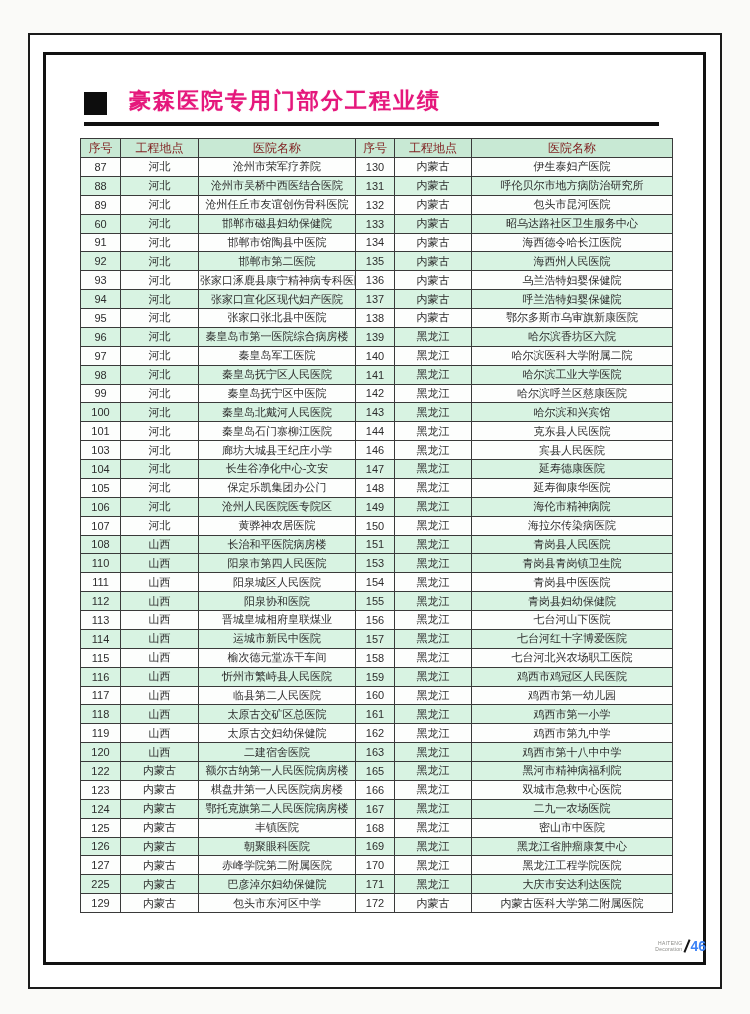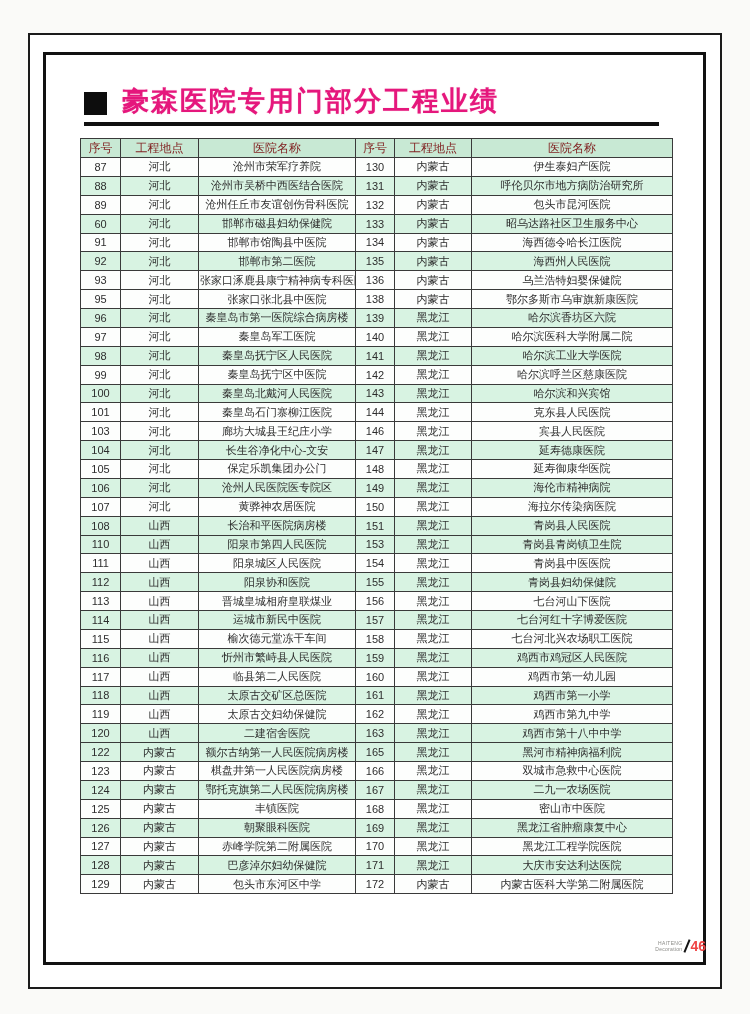--- a/index.html
+++ b/index.html
@@ -18,21 +18,21 @@
     border:3px solid #111111; background:#ffffff; box-sizing:border-box;
   }
   .title-block {
     position:absolute; left:84px; top:84px; width:576px; height:40px;
     display:flex; align-items:flex-start;
   }
   .title-square {
     width:23px; height:23px; background:#0d0d0d; margin-top:8px; flex:0 0 auto;
   }
   .title-text {
-    margin-left:15px; font-size:27px; font-weight:bold; letter-spacing:2px;
+    margin-left:22px; font-size:22px; font-weight:bold; letter-spacing:2px;
     color:#e5177c; white-space:nowrap; line-height:34px;
     text-shadow:0 0 1px rgba(229,23,124,.35);
   }
   .title-underline {
     position:absolute; left:84px; top:122px; width:575px; height:4px; background:#101010;
   }
   table.achievements {
     position:absolute; left:80px; top:138px; width:592px;
     border-collapse:collapse; table-layout:fixed;
     font-size:11px; color:#2d2d2d;
@@ -45,21 +45,21 @@
   table.achievements td { height:17.88px; }
   tr.header-row   { background:#c8e9d4; }
   tr.row-white    { background:#fdfefd;padding-left:42px; }
   tr.row-green    { background:#d8f3e2; }
   .footer {
     position:absolute; left:642px; top:936px; width:64px; height:20px;
     display:flex; align-items:center; justify-content:flex-end;
   }
   .footer .brand { text-align:right; color:#8a8a86; font-size:5px; line-height:6px; letter-spacing:.3px; }
   .footer .slash-mark { width:2px; height:14px; background:#141414; transform:rotate(22deg); margin:0 2px 0 4px; }
-  .footer .page-number { font-size:14px; font-weight:bold; color:#ef4444; line-height:14px; }
+  .footer .page-number { font-size:14px; font-weight:bold; color:#3b82f6; line-height:14px; }
 </style>
 </head>
 <body>
 
 <div class="outer-frame"></div>
 <div class="inner-frame"></div>
 
 <div class="title-block">
   <div class="title-square"></div>
   <div class="title-text">豪森医院专用门部分工程业绩</div>
@@ -135,20 +135,28 @@
         <td>海西州人民医院</td>
       </tr>
       <tr class="row-white">
         <td>93</td>
         <td>河北</td>
         <td>张家口涿鹿县康宁精神病专科医院</td>
         <td>136</td>
         <td>内蒙古</td>
         <td>乌兰浩特妇婴保健院</td>
       </tr>
+      <tr class="row-green">
+        <td>94</td>
+        <td>河北</td>
+        <td>张家口宣化区现代妇产医院</td>
+        <td>137</td>
+        <td>内蒙古</td>
+        <td>呼兰浩特妇婴保健院</td>
+      </tr>
       <tr class="row-white">
         <td>95</td>
         <td>河北</td>
         <td>张家口张北县中医院</td>
         <td>138</td>
         <td>内蒙古</td>
         <td>鄂尔多斯市乌审旗新康医院</td>
       </tr>
       <tr class="row-green">
         <td>96</td>
@@ -376,21 +384,21 @@
       </tr>
       <tr class="row-white">
         <td>127</td>
         <td>内蒙古</td>
         <td>赤峰学院第二附属医院</td>
         <td>170</td>
         <td>黑龙江</td>
         <td>黑龙江工程学院医院</td>
       </tr>
       <tr class="row-green">
-        <td>128</td>
+        <td>225</td>
         <td>内蒙古</td>
         <td>巴彦淖尔妇幼保健院</td>
         <td>171</td>
         <td>黑龙江</td>
         <td>大庆市安达利达医院</td>
       </tr>
       <tr class="row-white">
         <td>129</td>
         <td>内蒙古</td>
         <td>包头市东河区中学</td>

